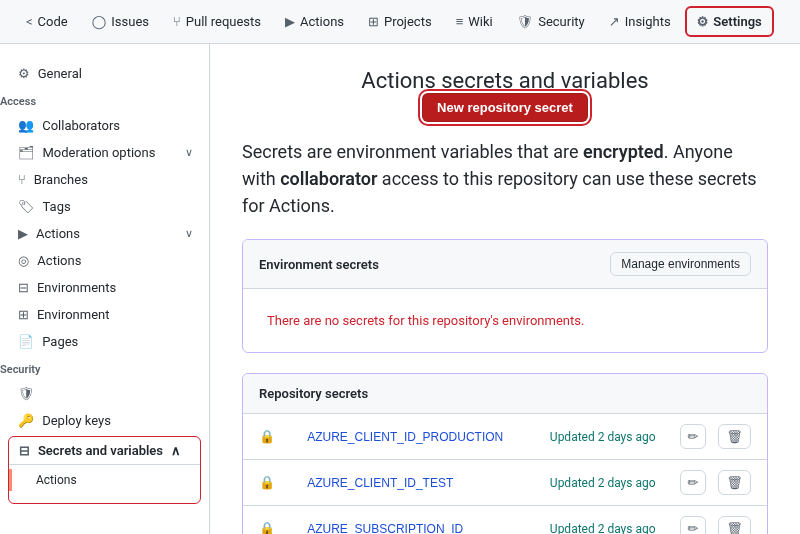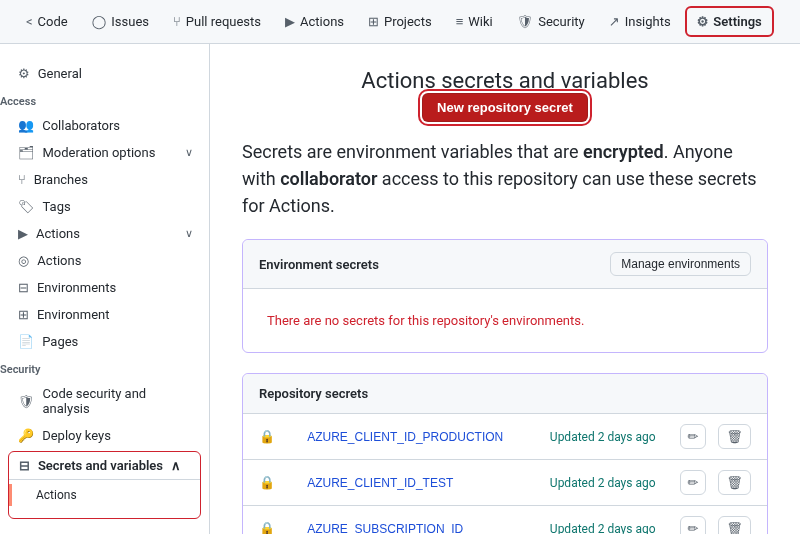--- a/index.html
+++ b/index.html
@@ -298,21 +298,20 @@
       <span>Environment</span>
     </div>
     <div class="sidebar-item">
       <span class="sidebar-icon">📄</span>
       <span>Pages</span>
     </div>
 
     <div class="sidebar-section-label">Security</div>
     <div class="sidebar-item">
       <span class="sidebar-icon">🛡</span>
-      <span>Code security and analysis</span>
     </div>
     <div class="sidebar-item">
       <span class="sidebar-icon">🔑</span>
       <span>Deploy keys</span>
     </div>
 
     <div class="secrets-variables-box">
       <div class="secrets-variables-parent">
         <span class="sidebar-icon">⊟</span>
         <span>Secrets and variables</span>

